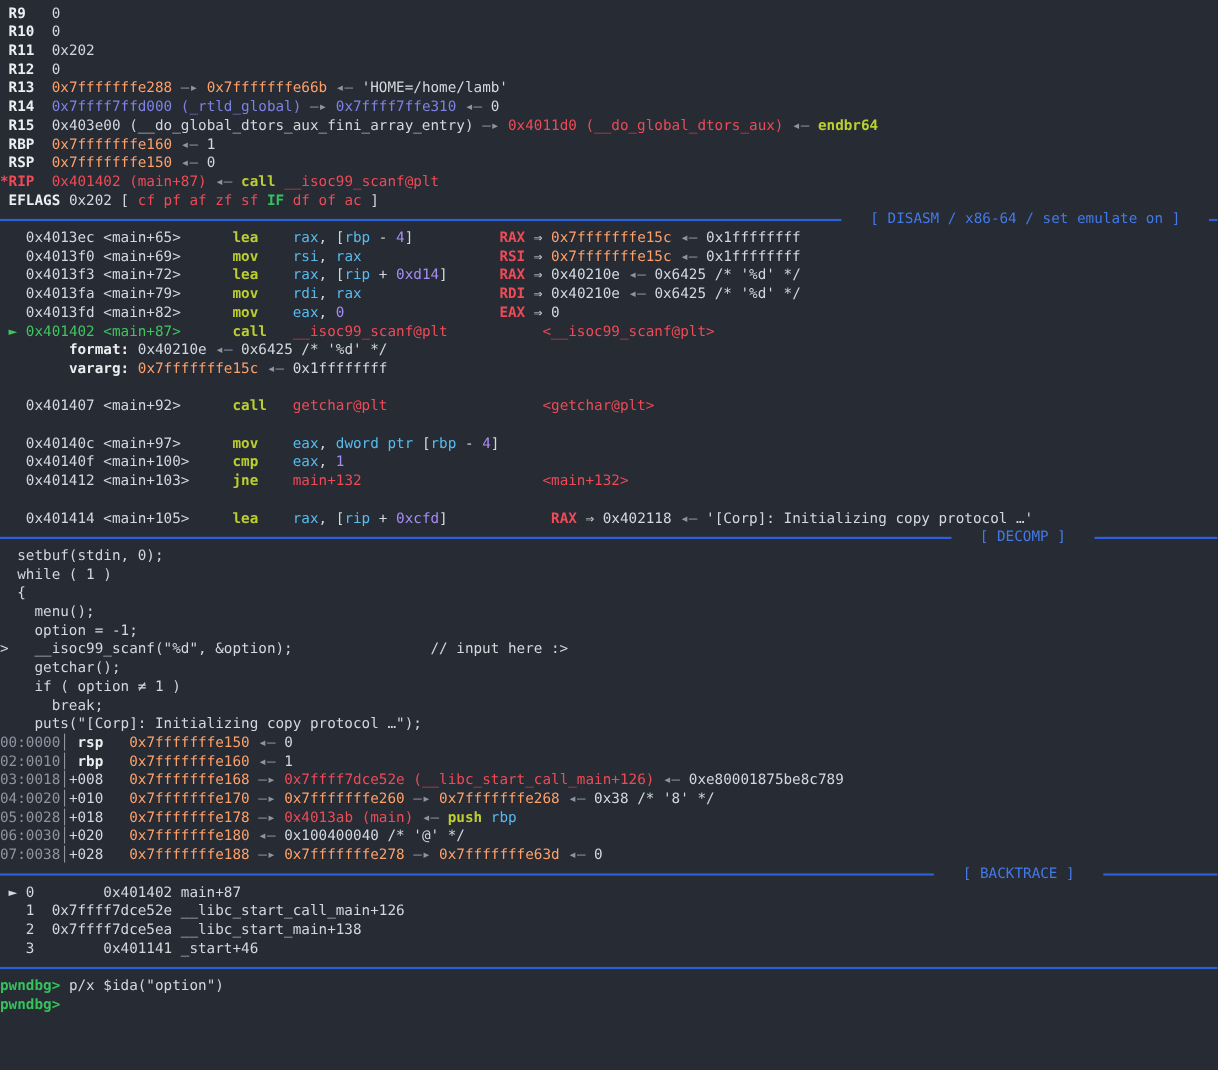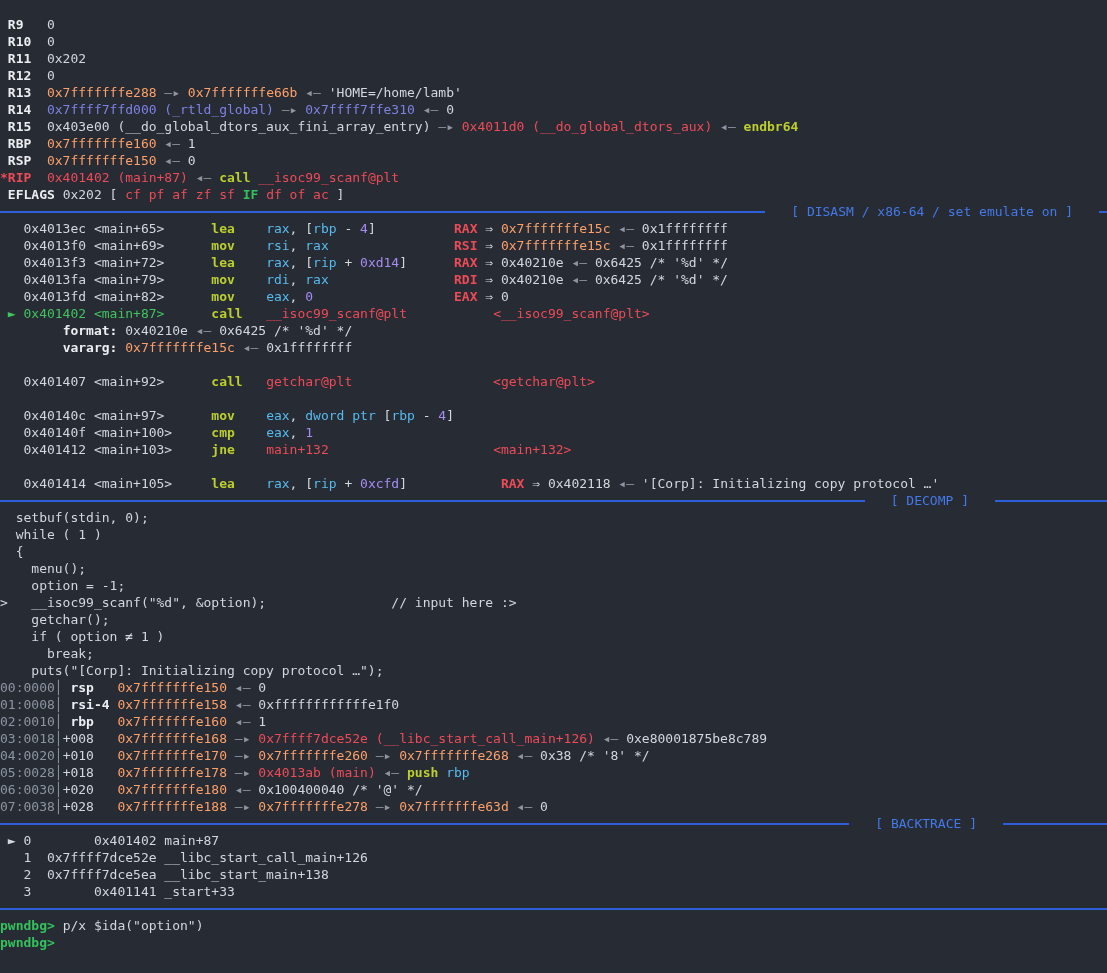--- a/index.html
+++ b/index.html
@@ -1,16 +1,16 @@
 <!DOCTYPE html>
 <html><head>
 <meta charset="utf-8">
 <style>
   html,body{margin:0;padding:0;background:#262b34;width:1107px;height:973px;overflow:hidden;}
-  .term{font-family:"DejaVu Sans Mono","Liberation Mono",monospace;font-size:13px;line-height:17px;color:#d3d7de;padding-top:16px;}
+  .term{font-family:"DejaVu Sans Mono","Liberation Mono",monospace;font-size:13px;line-height:17px;color:#d3d7de;padding-top:4px;}
   .line{height:17px;white-space:pre;}
   .hdr{display:flex;align-items:center;height:17px;color:#4479e8;gap:26px;}
   .hdr-label{white-space:pre;font-family:"DejaVu Sans Mono","Liberation Mono",monospace;font-size:13px;}
   .rule{height:2px;background:#2c5fd9;}
   .grow{flex:1;}
   .w8{width:8px;}.w112{width:112px;}.w120{width:120px;}.w104{width:104px;}
   .t-f{color:#d3d7de;}
   .t-d{color:#8e95a1;}
   .t-b{color:#eceef1;font-weight:bold;}
   .t-r{color:#ee4b57;text-align:center;}
@@ -83,40 +83,39 @@
       <div class="line"><span class="t-f">&gt;   __isoc99_scanf("%d", &amp;option);                // input here :&gt;</span></div>
       <div class="line"><span class="t-f">    getchar();</span></div>
       <div class="line"><span class="t-f">    if ( option ≠ 1 )</span></div>
       <div class="line"><span class="t-f">      break;</span></div>
       <div class="line"><span class="t-f">    puts("[Corp]: Initializing copy protocol …");</span></div>
     </section>
 
 
   <section>
       <div class="line"><span class="t-d">00:0000│</span><span class="t-b"> rsp   </span><span class="t-o">0x7fffffffe150</span><span class="t-d"> ◂— </span><span class="t-f">0</span></div>
-      <div class="line"><span class="t-d">01:0008│</span><span class="t-b"> rsi-4 </span><span class="t-o">0x7fffffffe158</span><span class="t-d"> ◂— </span><span class="t-f">0xffffffffffffe1f0</span></div>
       <div class="line"><span class="t-d">02:0010│</span><span class="t-b"> rbp   </span><span class="t-o">0x7fffffffe160</span><span class="t-d"> ◂— </span><span class="t-f">1</span></div>
       <div class="line"><span class="t-d">03:0018│</span><span class="t-f">+008   </span><span class="t-o">0x7fffffffe168</span><span class="t-d"> —▸ </span><span class="t-r">0x7ffff7dce52e (__libc_start_call_main+126)</span><span class="t-d"> ◂— </span><span class="t-f">0xe80001875be8c789</span></div>
       <div class="line"><span class="t-d">04:0020│</span><span class="t-f">+010   </span><span class="t-o">0x7fffffffe170</span><span class="t-d"> —▸ </span><span class="t-o">0x7fffffffe260</span><span class="t-d"> —▸ </span><span class="t-o">0x7fffffffe268</span><span class="t-d"> ◂— </span><span class="t-f">0x38 /* '8' */</span></div>
       <div class="line"><span class="t-d">05:0028│</span><span class="t-f">+018   </span><span class="t-o">0x7fffffffe178</span><span class="t-d"> —▸ </span><span class="t-r">0x4013ab (main)</span><span class="t-d"> ◂— </span><span class="t-y">push </span><span class="t-c">rbp</span></div>
       <div class="line"><span class="t-d">06:0030│</span><span class="t-f">+020   </span><span class="t-o">0x7fffffffe180</span><span class="t-d"> ◂— </span><span class="t-f">0x100400040 /* '@' */</span></div>
       <div class="line"><span class="t-d">07:0038│</span><span class="t-f">+028   </span><span class="t-o">0x7fffffffe188</span><span class="t-d"> —▸ </span><span class="t-o">0x7fffffffe278</span><span class="t-d"> —▸ </span><span class="t-o">0x7fffffffe63d</span><span class="t-d"> ◂— </span><span class="t-f">0</span></div>
     </section>
 
   <div class="hdr">
     <span class="rule grow"></span>
     <span class="hdr-label">[ BACKTRACE ]</span>
     <span class="rule w104"></span>
   </div>
 
   <section>
       <div class="line"><span class="t-f"> ► 0        0x401402 main+87</span></div>
       <div class="line"><span class="t-f">   1  0x7ffff7dce52e __libc_start_call_main+126</span></div>
       <div class="line"><span class="t-f">   2  0x7ffff7dce5ea __libc_start_main+138</span></div>
-      <div class="line"><span class="t-f">   3        0x401141 _start+33</span></div>
+      <div class="line"><span class="t-f">   3        0x401141 _start+46</span></div>
     </section>
 
   <div class="hdr">
     <span class="rule grow"></span>
   </div>
 
   <section>
       <div class="line"><span class="t-G">pwndbg&gt; </span><span class="t-f">p/x $ida("option")</span></div>
       <div class="line"><span class="t-G">pwndbg&gt; </span></div>
     </section>

